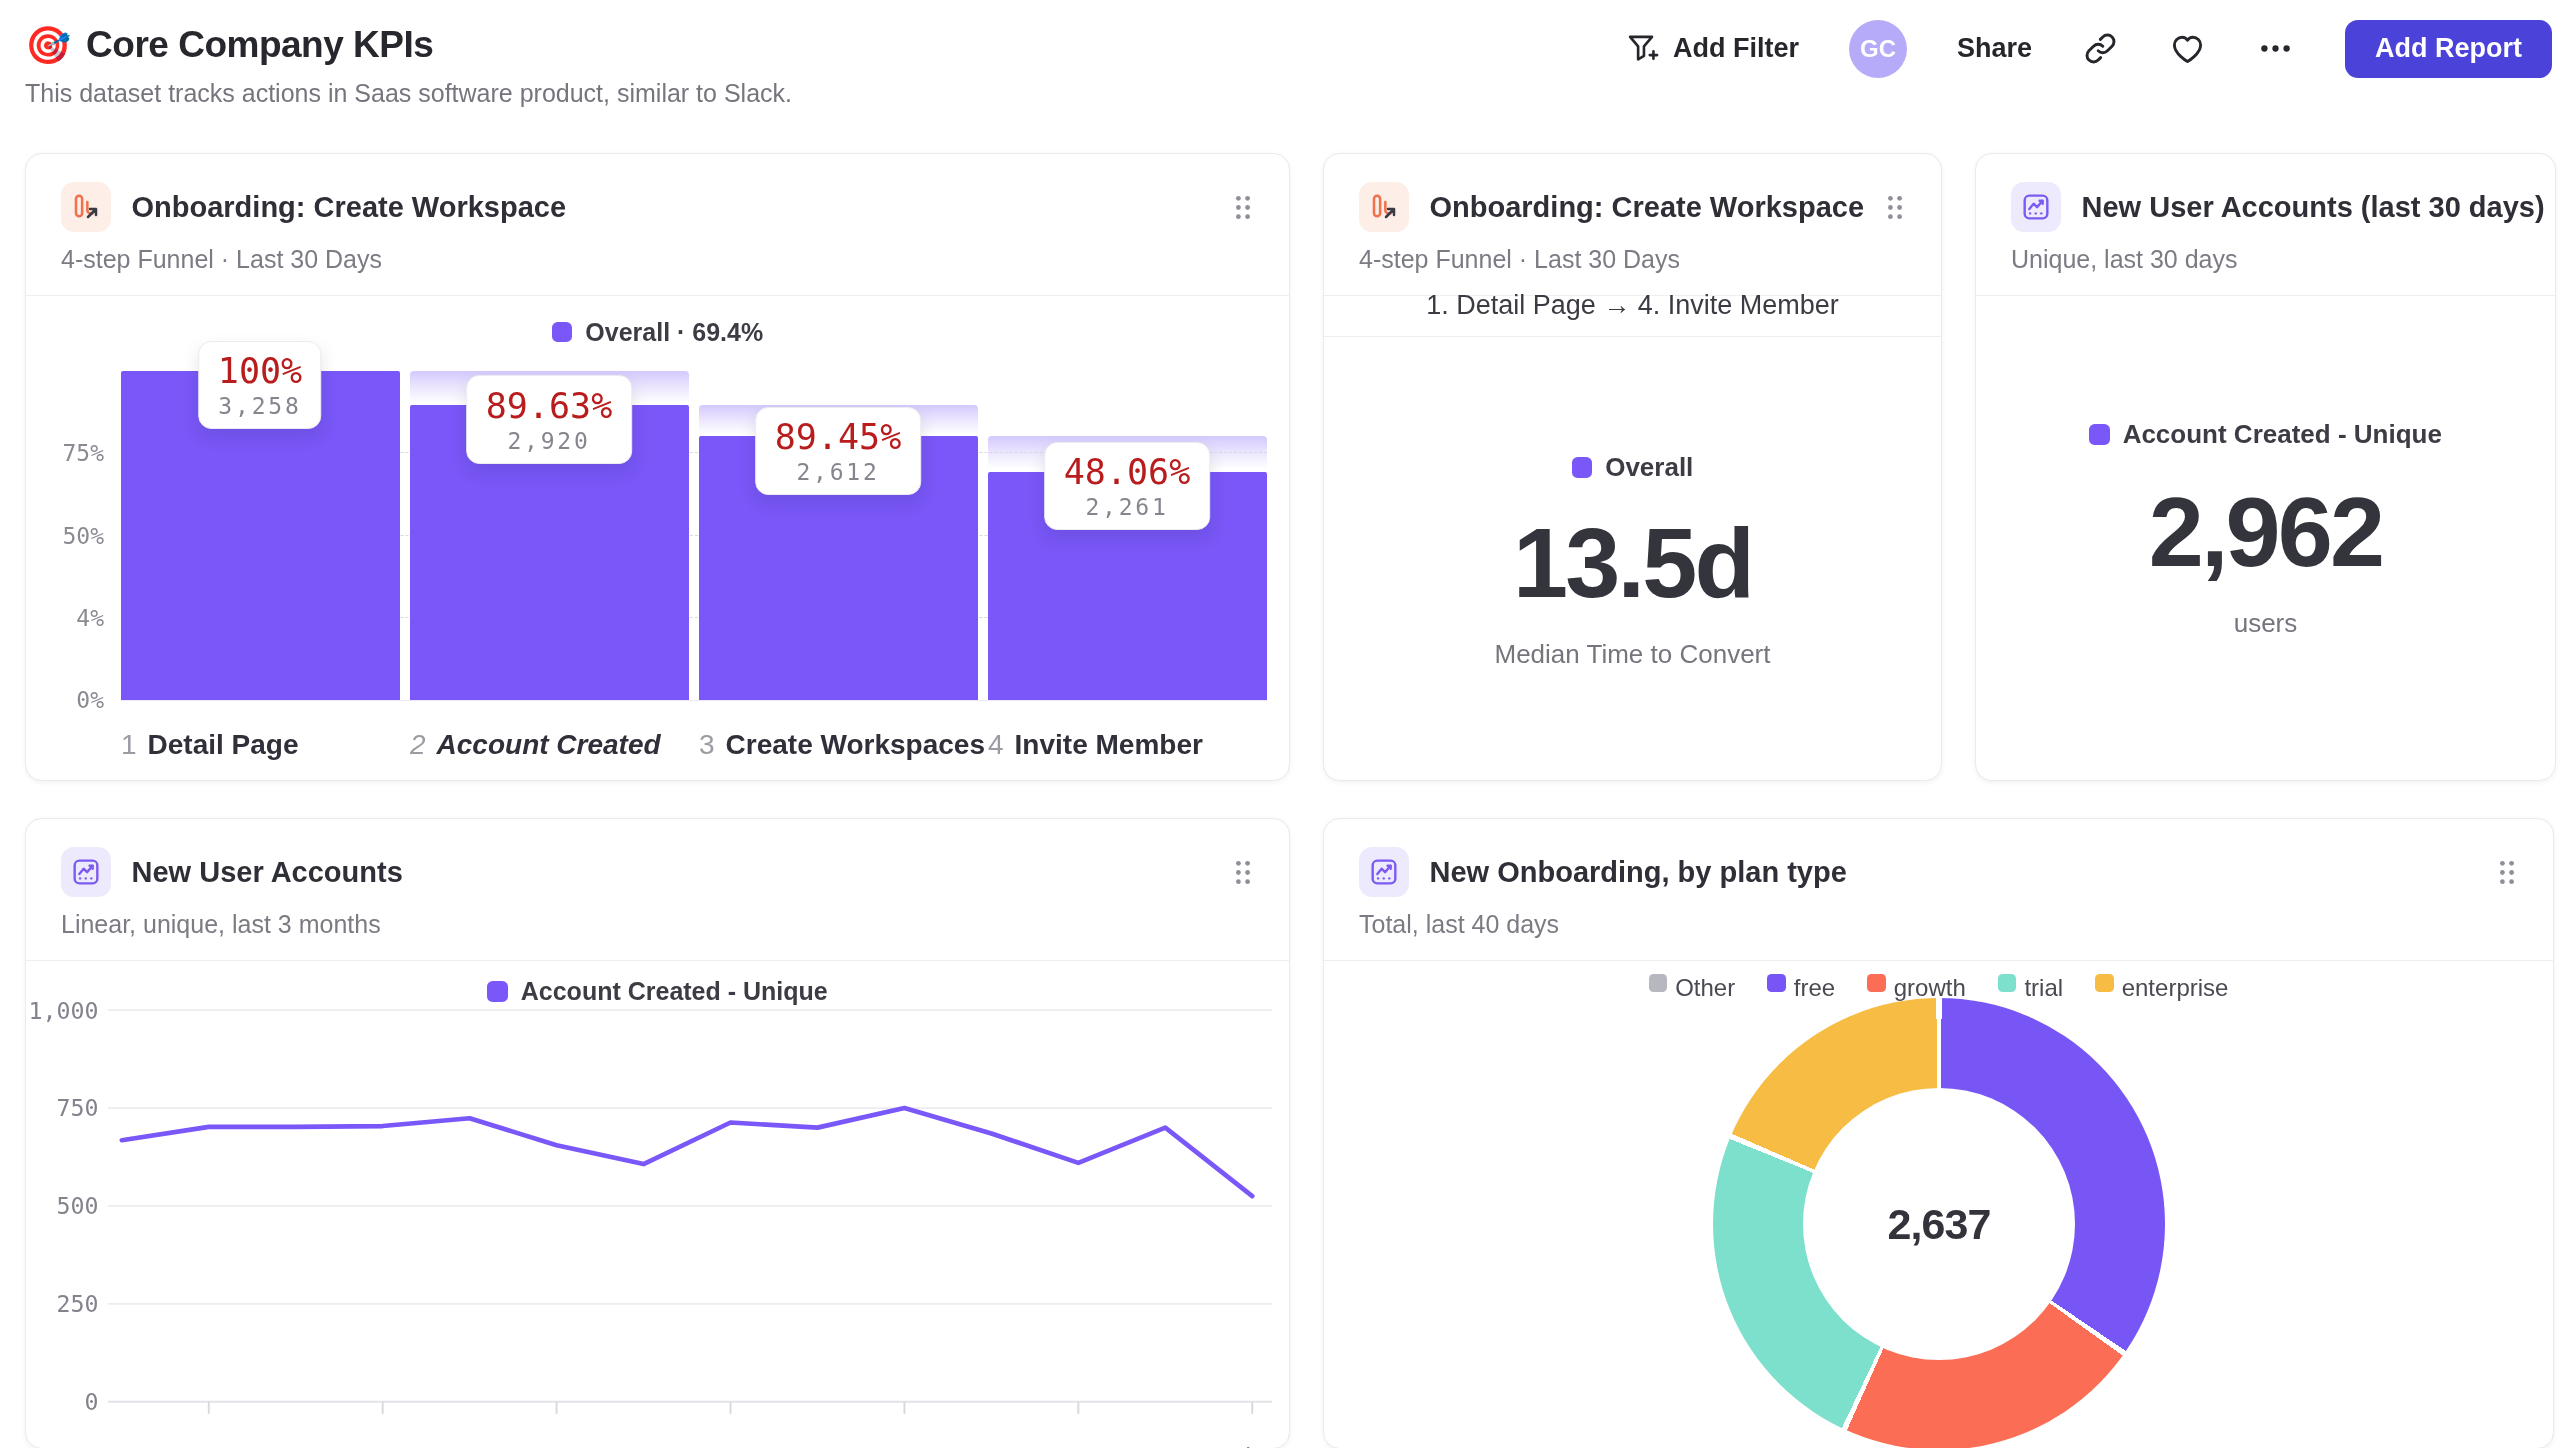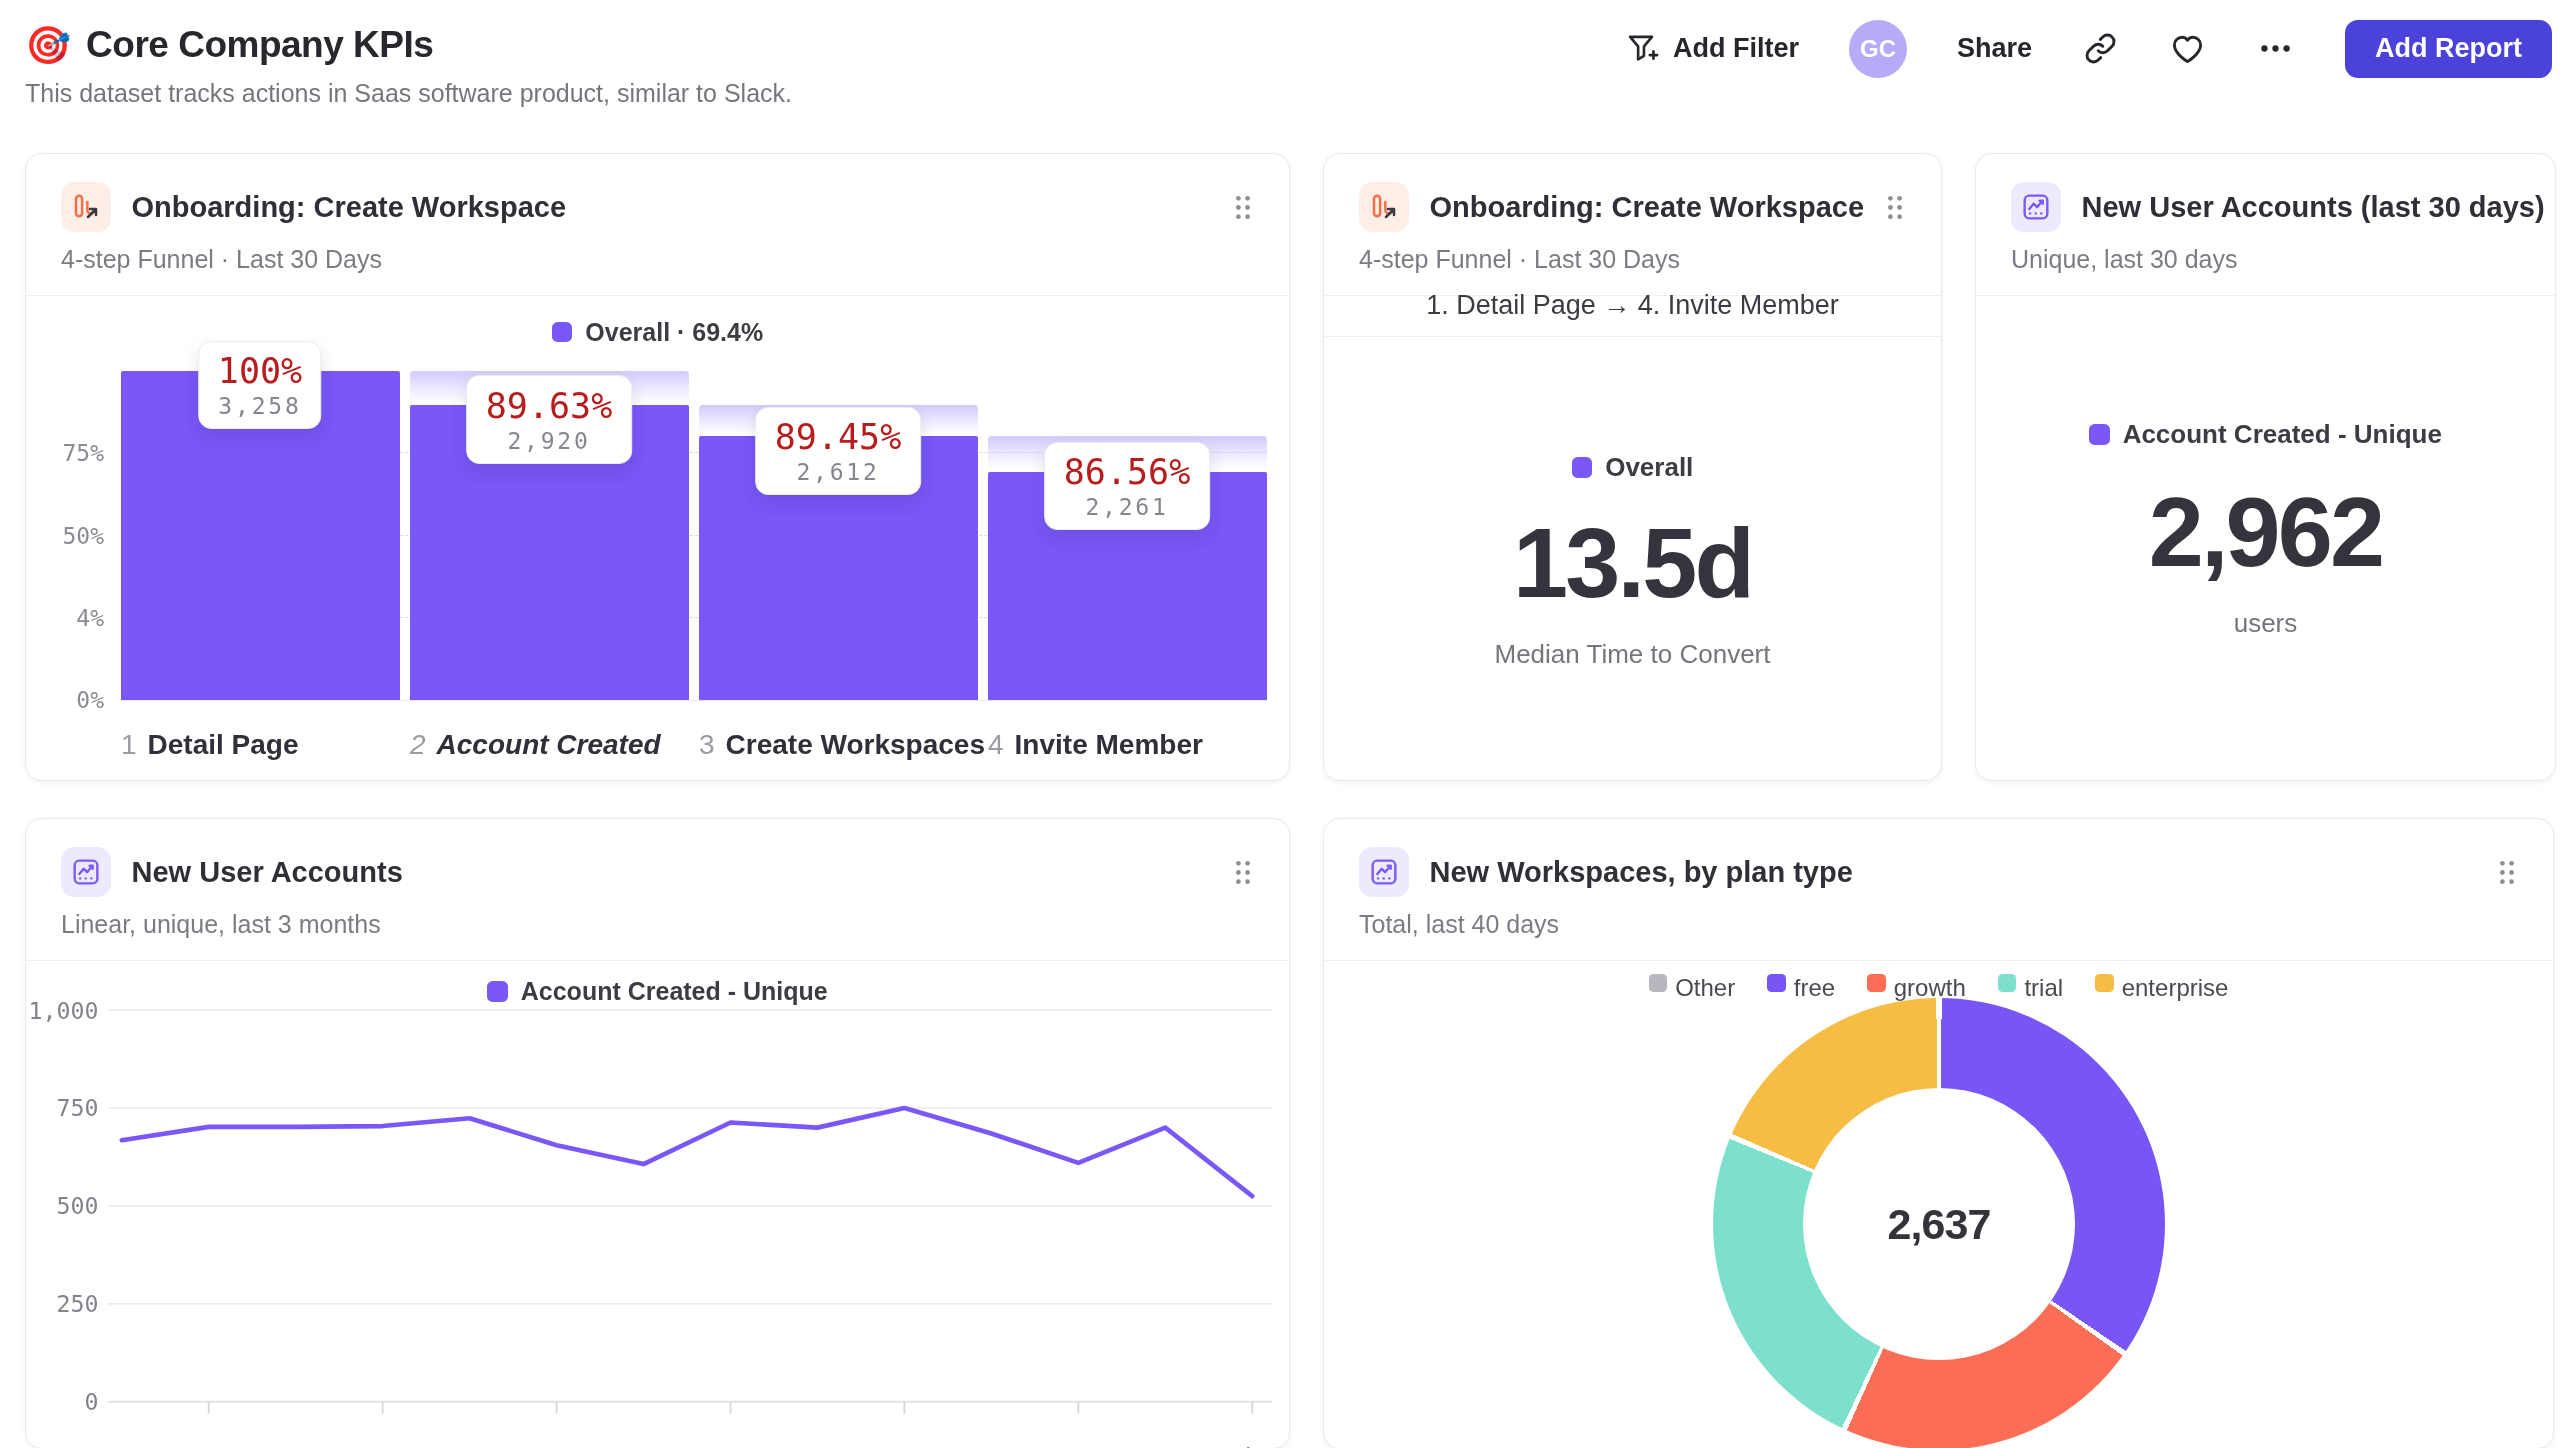--- a/index.html
+++ b/index.html
@@ -195,21 +195,21 @@
           </div>
           <div class="f-zone" style="left: 578px; width: 279px; top: 34px; height: 31px;"></div>
           <div class="f-bar" style="left: 578px; width: 279px; top: 65px; height: 264px; background: rgb(121, 87, 248);"></div>
           <div class="f-tip" style="left: 717px; top: 36px;">
             <div class="pct">89.45%</div>
             <div class="cnt">2,612</div>
           </div>
           <div class="f-zone" style="left: 867px; width: 279px; top: 65px; height: 35px;"></div>
           <div class="f-bar" style="left: 867px; width: 279px; top: 101px; height: 228px; background: rgb(121, 87, 248);"></div>
           <div class="f-tip" style="left: 1006px; top: 71px;">
-            <div class="pct">86.56%</div>
+            <div class="pct">48.06%</div>
             <div class="cnt">2,261</div>
           </div>
         </div>
       <div class="funnel-xaxis" id="funnel-xaxis">
           <div class="f-step" style="left: 0px;"><span class="num">1</span><span class="lbl">Detail Page</span></div>
           <div class="f-step" style="left: 289px; font-style: italic;"><span class="num">2</span><span class="lbl">Account Created</span></div>
           <div class="f-step" style="left: 578px;"><span class="num">3</span><span class="lbl">Create Workspaces</span></div>
           <div class="f-step" style="left: 867px;"><span class="num">4</span><span class="lbl">Invite Member</span></div>
         </div>
     </div>
@@ -351,21 +351,21 @@
         <div class="report-icon icon-purple">
           <svg class="glyph" width="32" height="32" viewBox="0 0 24 24" fill="none" stroke="#7b5bf0" stroke-width="1.8">
             <rect x="3.5" y="3.5" width="17" height="17" rx="3.5"></rect>
             <path d="M7 13.5l3.2-4 2.6 2.6 4-4.6" stroke-linecap="round" stroke-linejoin="round"></path>
             <path d="M17 7.3h-2.3M17 7.3v2.3" stroke-linecap="round"></path>
             <circle cx="7.6" cy="16.8" r="0.9" fill="#7b5bf0" stroke="none"></circle>
             <circle cx="11.8" cy="16.8" r="0.9" fill="#7b5bf0" stroke="none"></circle>
             <circle cx="16" cy="16.8" r="0.9" fill="#7b5bf0" stroke="none"></circle>
           </svg>
         </div>
-        <div class="card-title">New Workspaces, by plan type</div>
+        <div class="card-title">New Onboarding, by plan type</div>
         <div class="drag-handle">
           <svg class="glyph" width="24" height="33" viewBox="0 0 26 36">
             <circle cx="8" cy="8" r="2.6" fill="#8f8f98"></circle>
               <circle cx="18" cy="8" r="2.6" fill="#8f8f98"></circle>
             <circle cx="8" cy="18" r="2.6" fill="#8f8f98"></circle>
               <circle cx="18" cy="18" r="2.6" fill="#8f8f98"></circle>
             <circle cx="8" cy="28" r="2.6" fill="#8f8f98"></circle>
               <circle cx="18" cy="28" r="2.6" fill="#8f8f98"></circle>
           </svg>
         </div>

